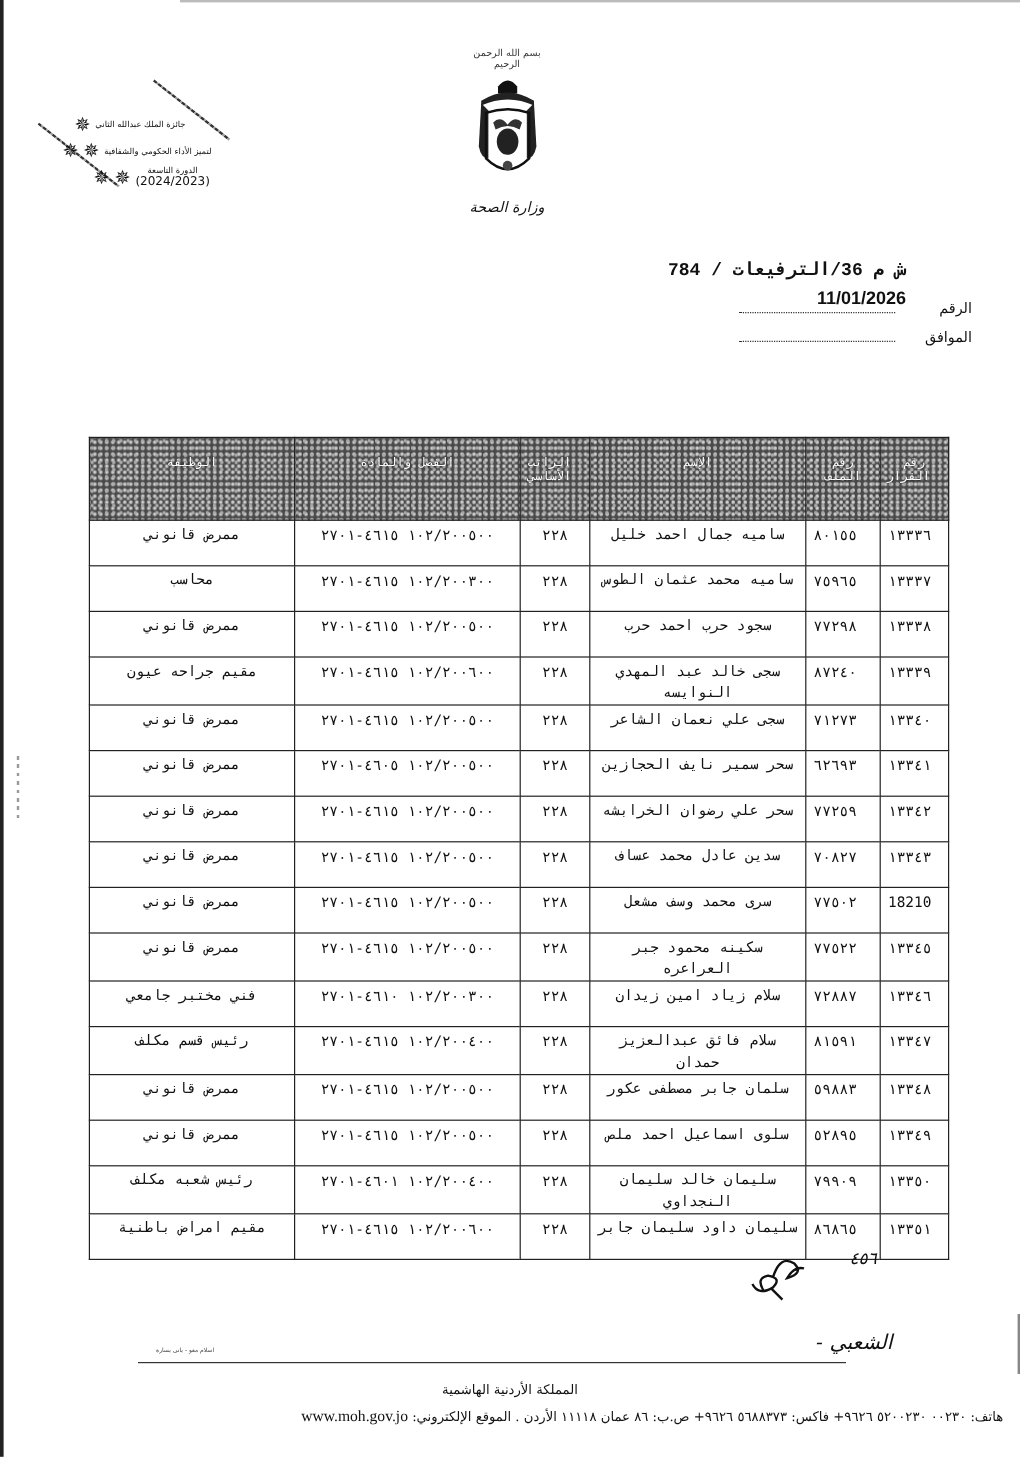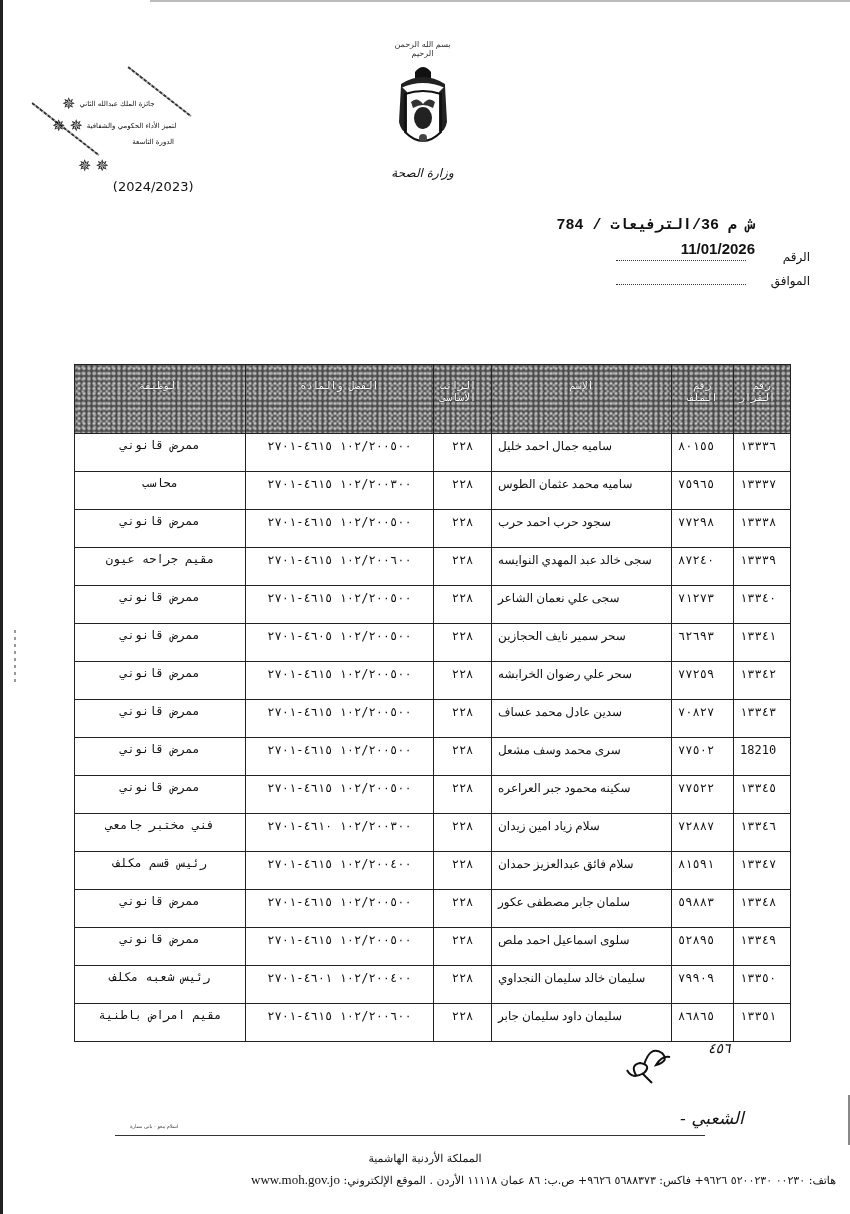--- a/index.html
+++ b/index.html
@@ -13,21 +13,21 @@
   
   .award { position: absolute; left: 30px; top: 30px; width: 150px; height: 130px; }
   .award .slash { position: absolute; height: 2px; background: repeating-linear-gradient(90deg,#333 0 3px,#999 3px 5px); transform-origin: left center; }
   .award .s1 { left: 98px; top: 36px; width: 80px; transform: rotate(38deg); }
   .award .s2 { left: 2px; top: 72px; width: 85px; transform: rotate(38deg); }
   .award .row { position: absolute; display: flex; align-items: center; gap: 4px; direction: rtl; font-size: 7px; }
   .award .r1 { left: 32px; top: 66px; }
   .award .r2 { left: 22px; top: 88px; }
   .award .r3 { left: 48px; top: 108px; }
   .award .star { font-size: 16px; line-height: 16px; color: #111; }
-  .award .yr { font-size: 13px; direction: ltr; margin-top: 33px; }
+  .award .yr { font-size: 10px; direction: ltr; }
 
   
   .crest { position: absolute; left: 385px; top: 40px; width: 75px; text-align: center; }
   .crest .bism { font-family: "DejaVu Serif", serif; font-size: 8px; color: #333; }
   .crest svg { display: block; margin: 4px auto 0; }
   .crest .ministry { font-family: "DejaVu Serif", serif; font-size: 12px; margin-top: 14px; font-style: italic; }
 
   
   .ref { position: absolute; right: 95px; top: 215px; direction: rtl; text-align: right; }
   .ref .refno { font-family: Liberation Mono, monospace; font-weight: bold; font-size: 15px; position: absolute; right: 0; top: 0; white-space: nowrap; }
@@ -48,21 +48,21 @@
     height: 38px; padding: 15px; font-size: 10px; font-weight: normal; color: #fff;
     background:
       radial-gradient(circle at 20% 30%, #aaa 0 1px, transparent 2px) 0 0/6px 6px,
       radial-gradient(circle at 70% 60%, #ccc 0 1px, transparent 2px) 0 0/5px 5px,
       #4a4a4a;
     text-shadow: 0 0 2px #000; line-height: 12px;
   }
   table.roster td { padding: 3px 6px 0; line-height: 18px; height: 34px; }
   td.c-no, td.c-file { text-align: left; direction: ltr; }
   td.c-no { text-align: left; margin-top: 32px; }
-  td.c-name { text-align: left; font-family: Liberation Serif, serif; }
+  td.c-name { text-align: center; font-family: Liberation Mono, monospace; }
   td.c-sal { text-align: center; }
   td.c-sec { text-align: center; direction: ltr; }
   td.c-job { text-align: center; font-family: Liberation Mono, monospace; }
 
   
   .sig1 { position: absolute; left: 622px; top: 1035px; }
   .sig-note { position: absolute; left: 708px; top: 1040px; font-family: "DejaVu Serif", serif; font-style: italic; font-size: 14px; }
   .sig2 { position: absolute; left: 680px; top: 1108px; font-family: "DejaVu Serif", serif; font-style: italic; font-size: 17px; direction: rtl; }
 
   .footer-line { position: absolute; left: 115px; top: 1135px; width: 590px; height: 1px; background: #333; }

